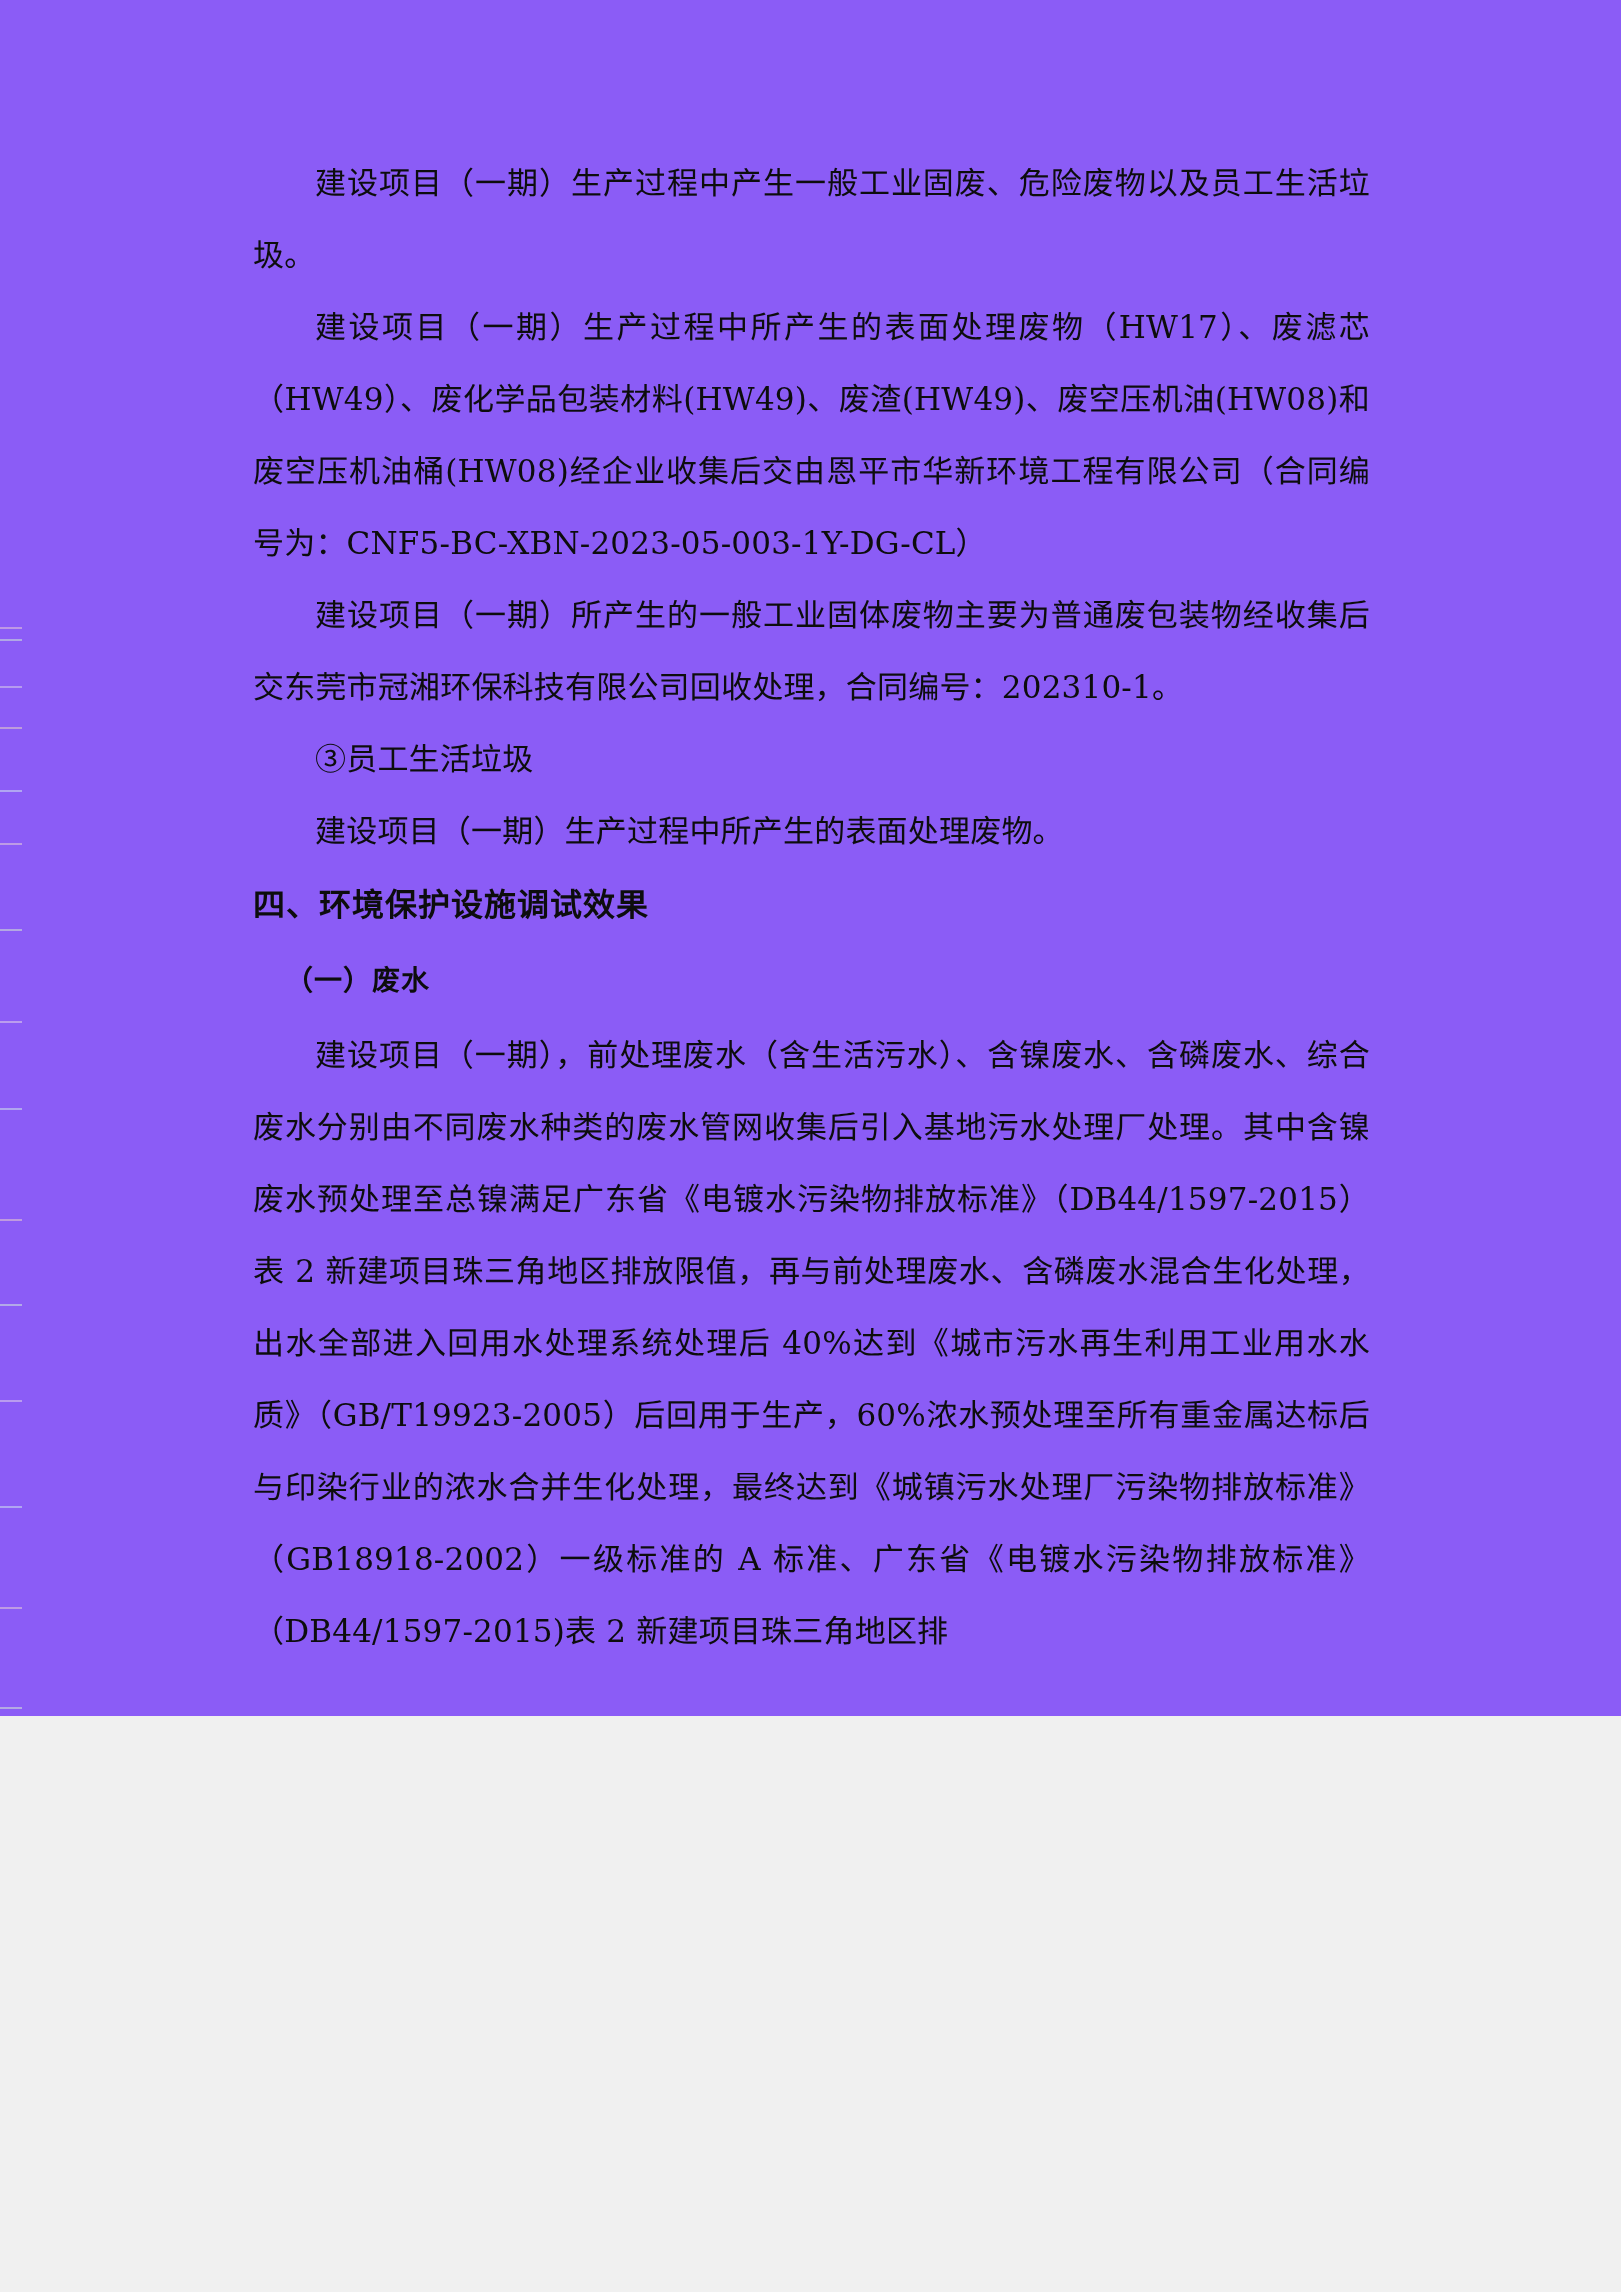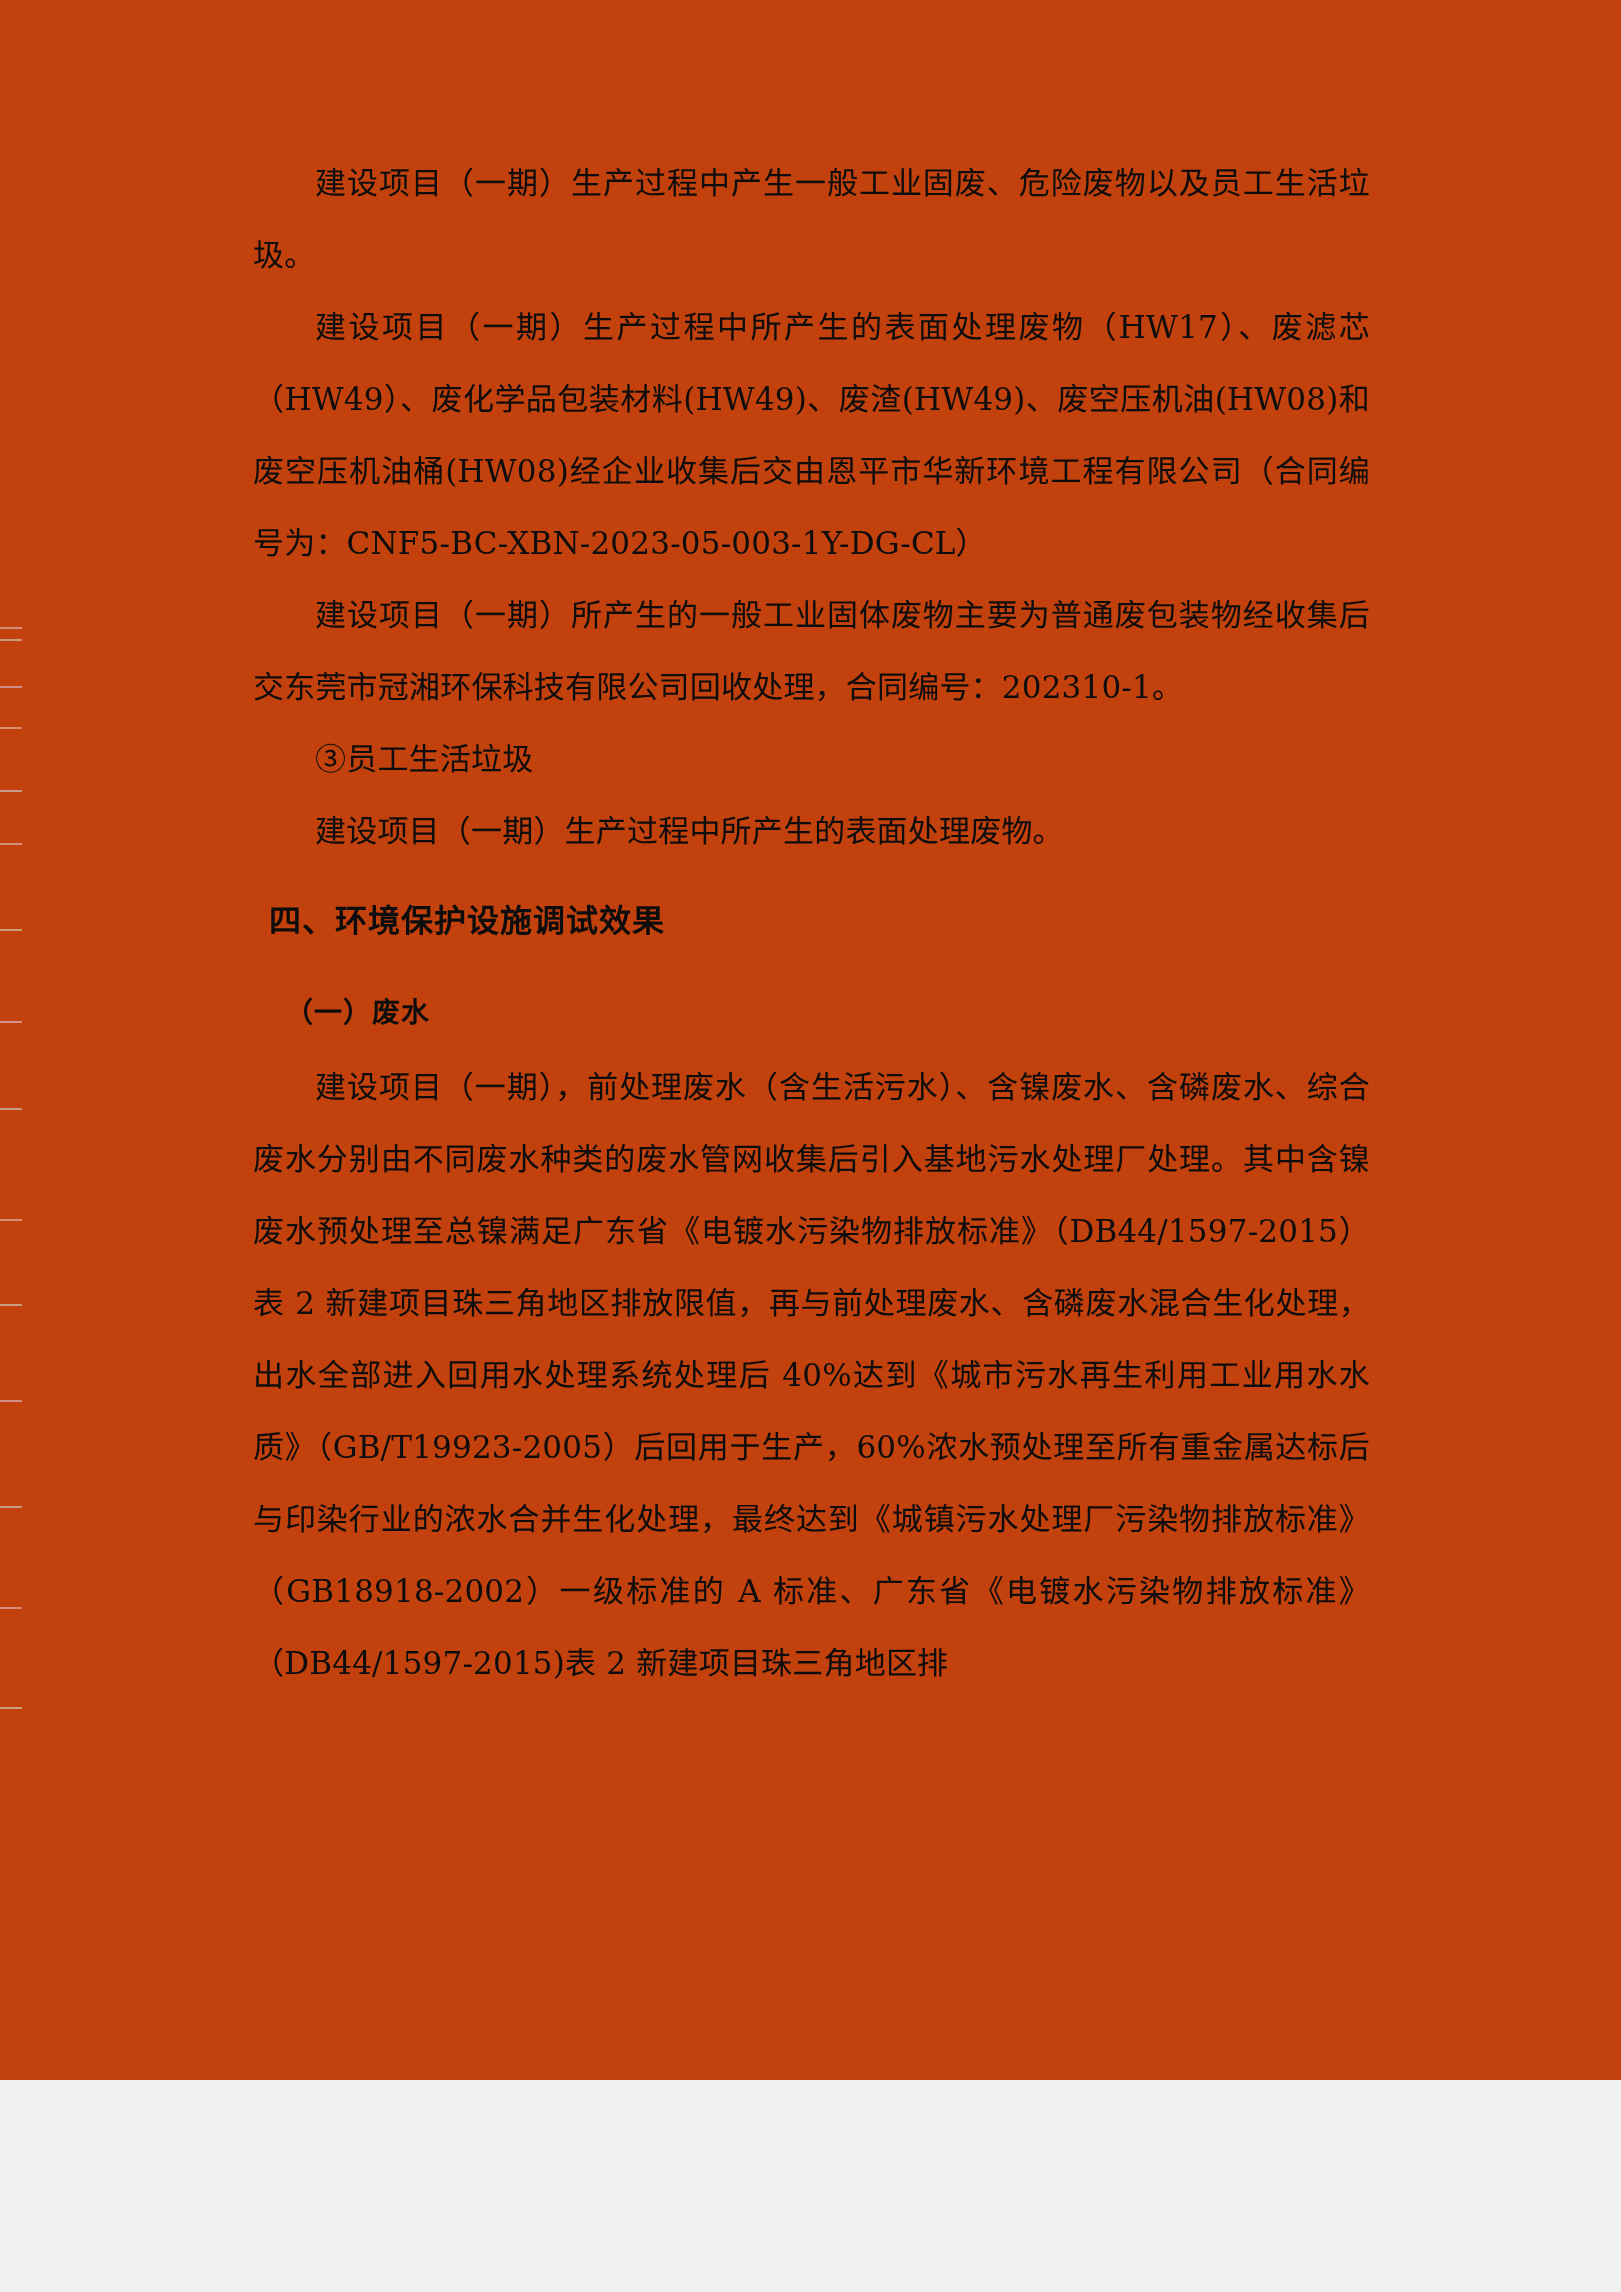--- a/index.html
+++ b/index.html
@@ -3,23 +3,23 @@
 <meta charset="utf-8">
 <style>
   html, body {
     margin: 0;
     padding: 0;
     background: #f0f0f0;
   }
   .page {
     position: relative;
     width: 1621px;
-    height: 2080px;
+    height: 1716px;
     margin: 0 auto;
-    background: #c2410c;
+    background: #8b5cf6;
     overflow: hidden;
     font-family: "DejaVu Serif", "Liberation Serif", serif;
     color: #0d0d0d;
   }
   
   .noise {
     position: absolute;
     left: 0;
     top: 0;
     width: 21.6px;
@@ -44,21 +44,21 @@
     font-size: 31px;
     line-height: 72px;
     text-align: justify;
     text-justify: inter-ideograph;
     letter-spacing: 0.2px;
   }
   p.indent {
     text-indent: 62px;
   }
   h2.section {
-    margin: 16px;
+    margin: 0;
     font-size: 32px;
     line-height: 76px;
     font-weight: bold;
     font-family: "DejaVu Sans", "Liberation Sans", sans-serif;
     letter-spacing: 1px;
   }
   h3.subsection {
     margin: 0;
     font-size: 28px;
     line-height: 76px;

